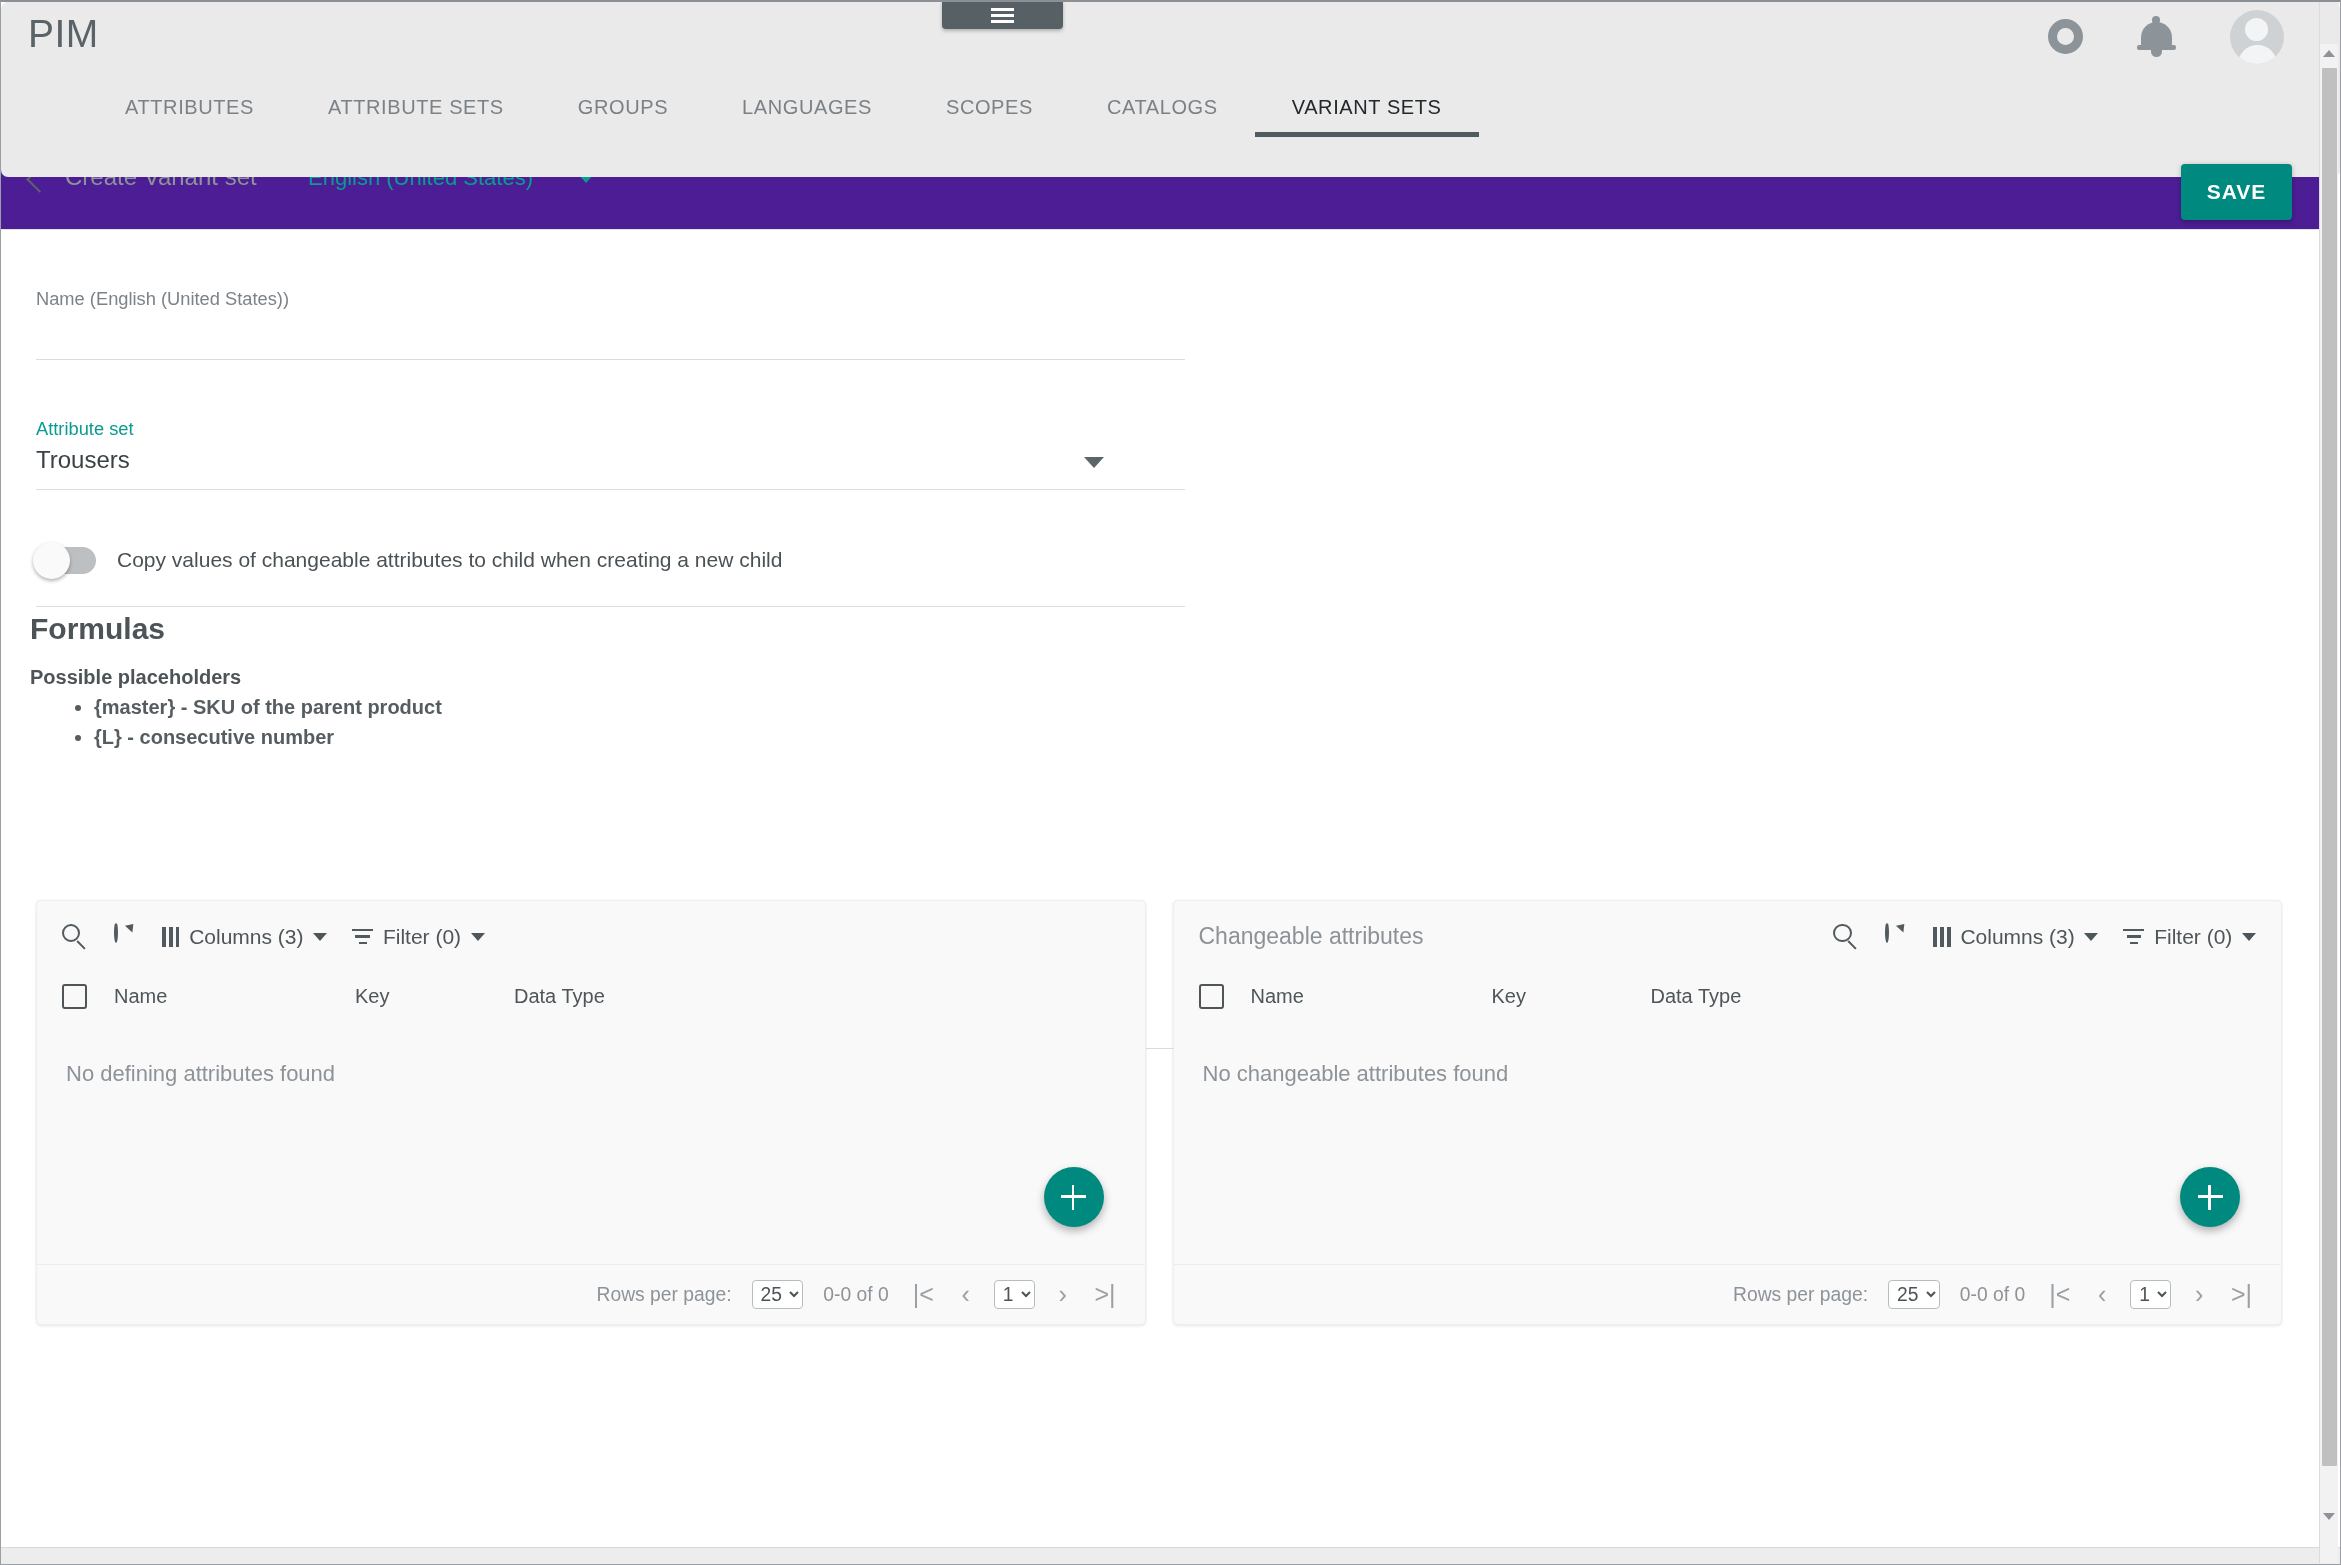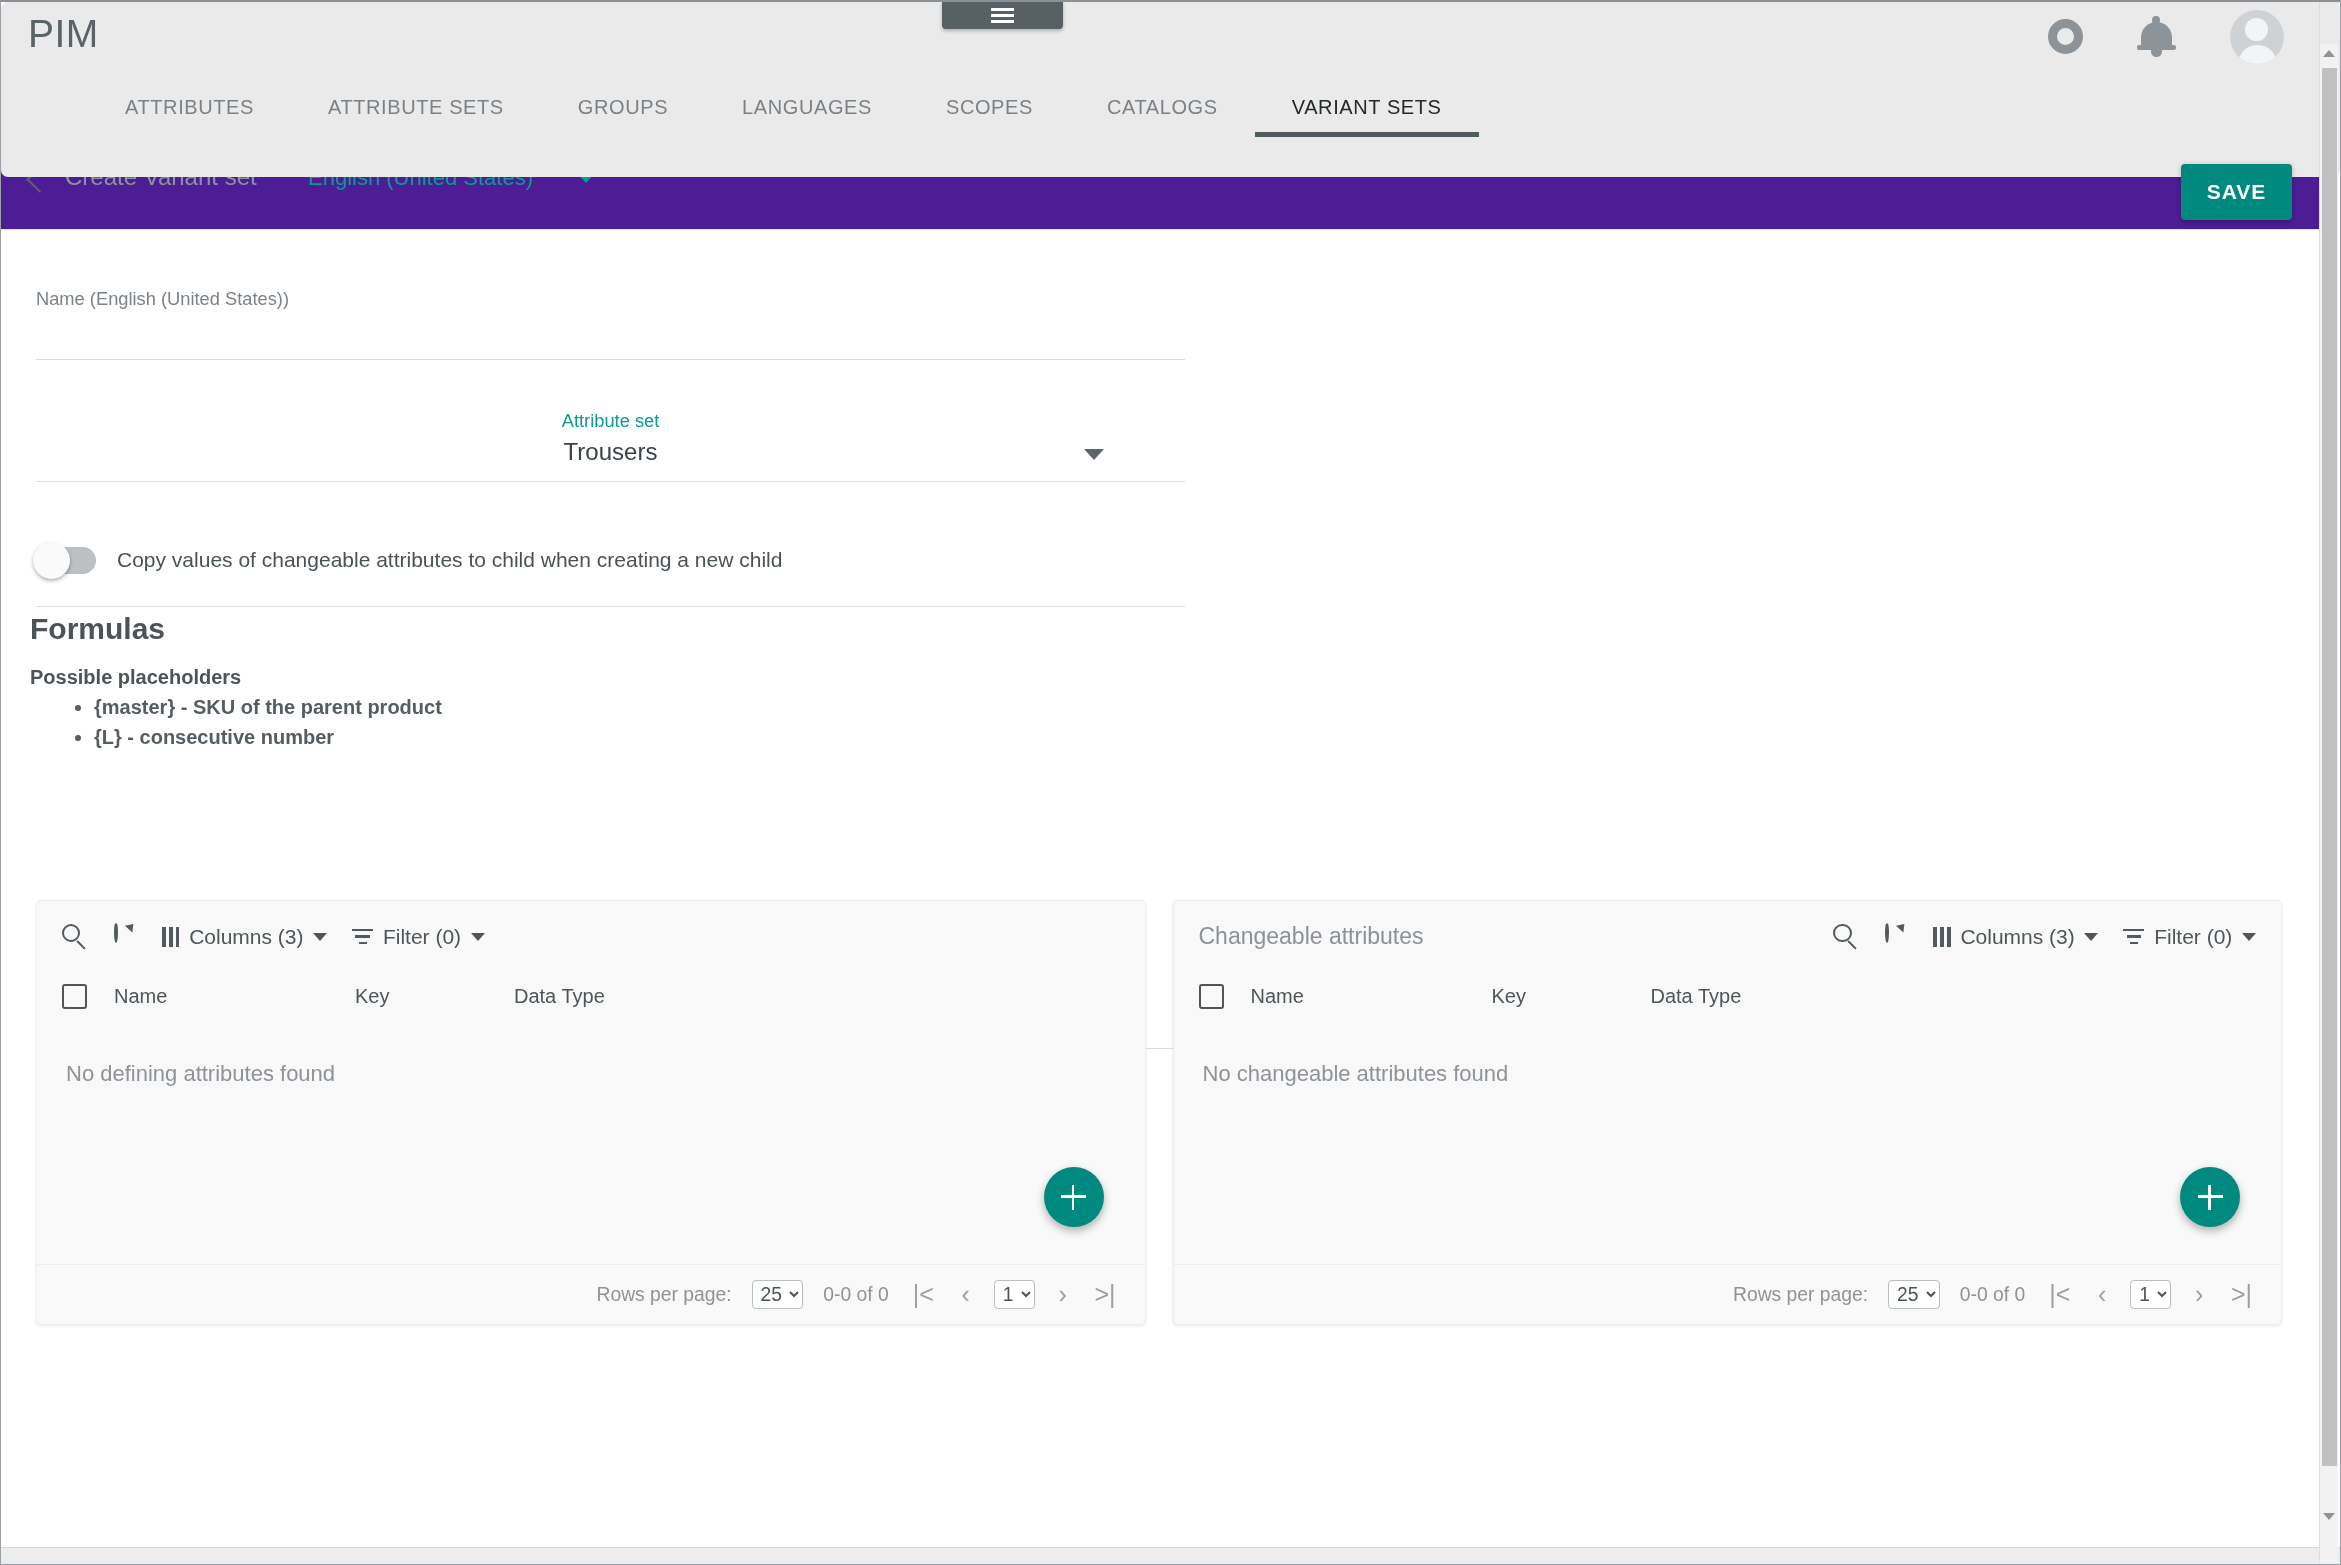--- a/index.html
+++ b/index.html
@@ -183,21 +183,21 @@
     margin-bottom: 5.8px;
   }
   .field .flabel.accent { color: #0a9b91; }
   .field .fvalue {
     font-size: 24px;
     color: #3b4245;
     display: block;
   }
 
   #field-name   { top: 58px;  height: 72px; }
-  #field-attrset{ top: 180px; height: 72px; text-align: center; }
+  #field-attrset{ top: 188px; height: 72px; }
   #field-toggle { top: 309px; height: 68px; }
   #field-formula{ top: 742px; height: 77px; }
 
   .select-caret {
     position:absolute; right: 81px; bottom: 21px;
     width:0;height:0;
     border-left: 10.6px solid transparent;
     border-right: 10.6px solid transparent;
     border-top: 11.6px solid #5c6569;
     cursor: pointer;

